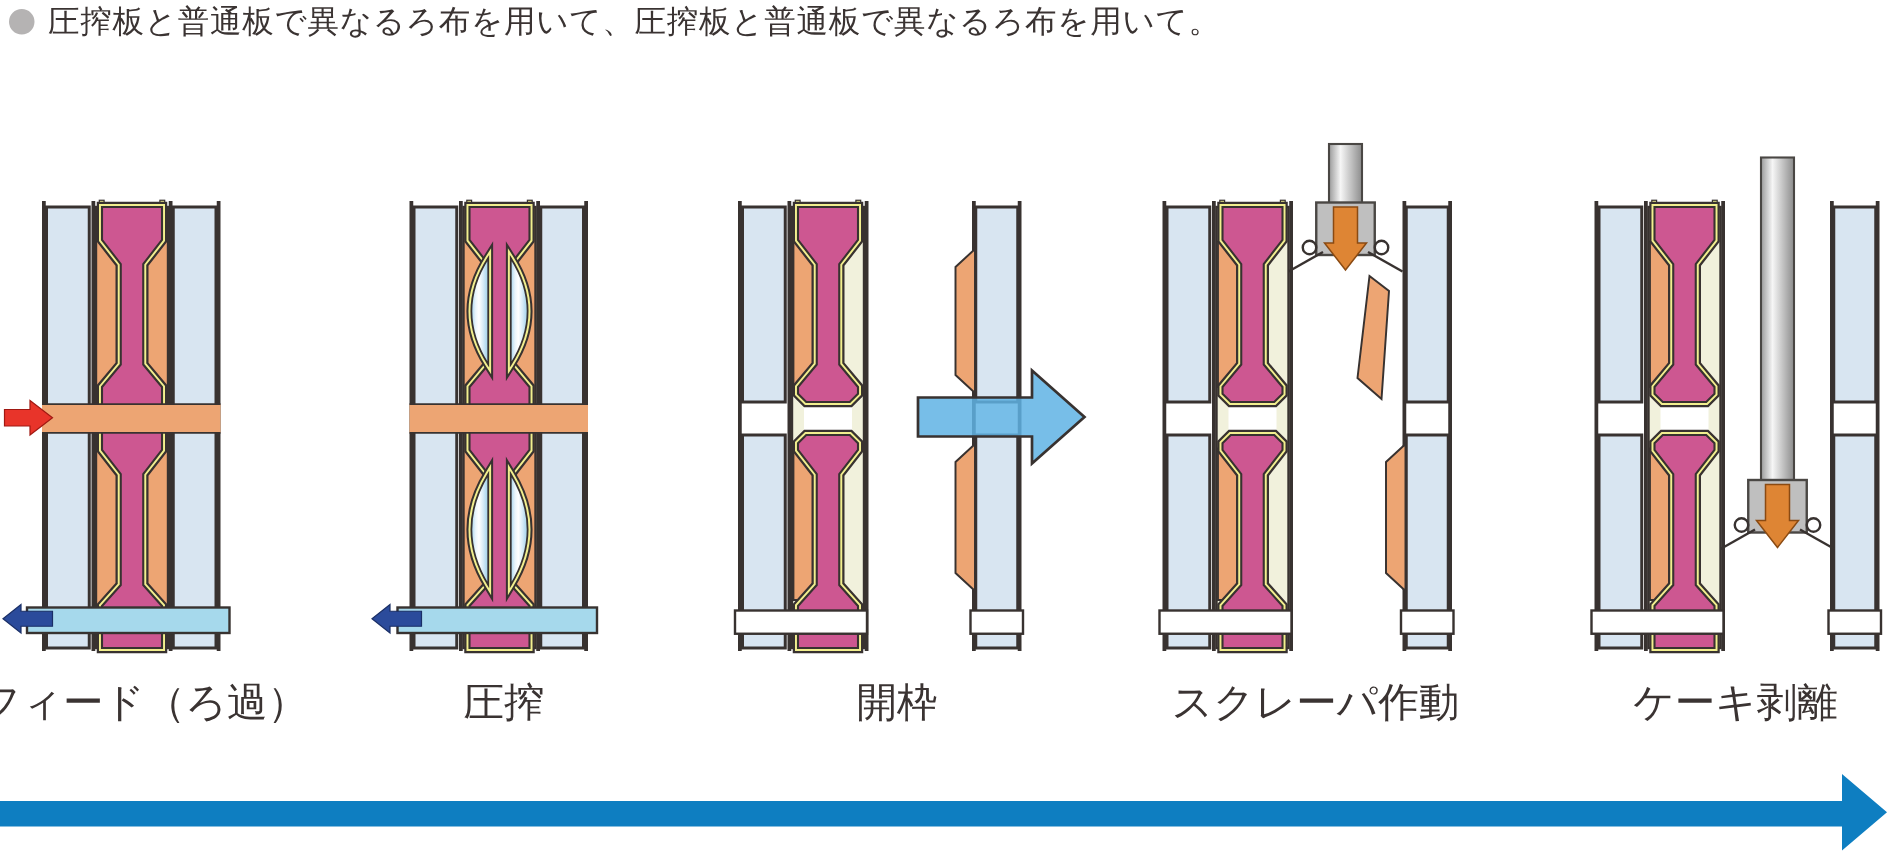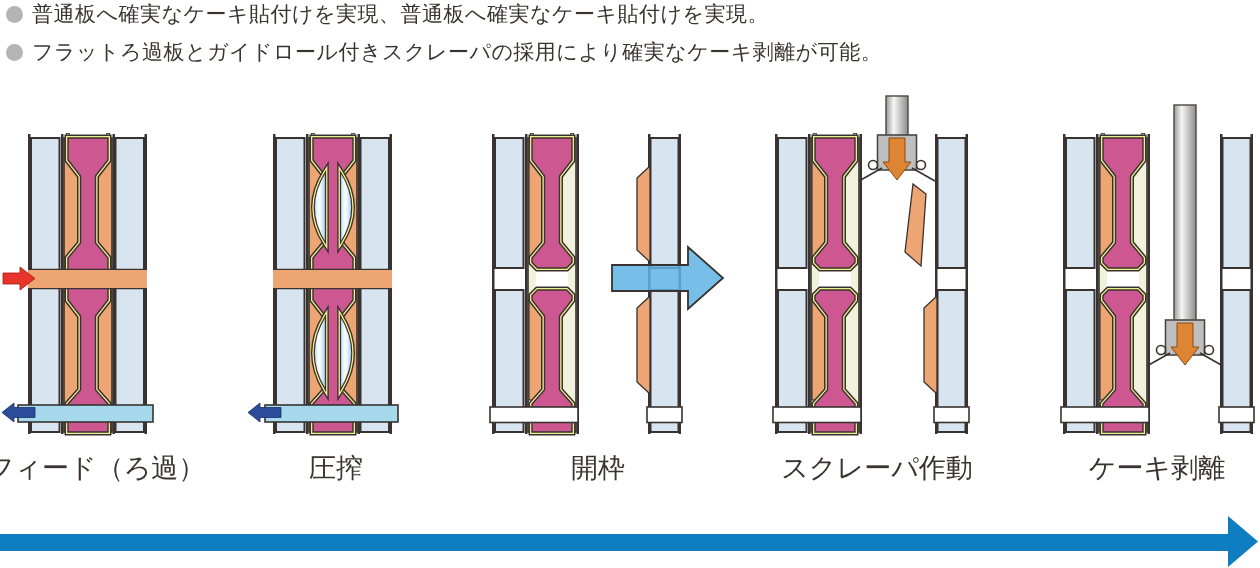--- a/index.html
+++ b/index.html
@@ -13,25 +13,21 @@
   .stage-label{font-size:27px;fill:#3a3332;text-anchor:middle;}
 </style>
 </head>
 <body>
 
 <div class="page">
 
   <div class="bullets">
     <div class="bullet-row">
       <span class="bullet-dot"></span>
-      <span class="bullet-text">普通板へ確実なケーキ貼付けを実現、普通板へ確実なケーキ貼付けを実現。</span>
-    </div>
-    <div class="bullet-row">
-      <span class="bullet-dot"></span>
-      <span class="bullet-text">フラットろ過板とガイドロール付きスクレーパの採用により確実なケーキ剥離が可能。</span>
+      <span class="bullet-text">圧搾板と普通板で異なるろ布を用いて、圧搾板と普通板で異なるろ布を用いて。</span>
     </div>
   </div>
 
   <svg width="1260" height="568" viewBox="0 0 1260 568">
     <defs>
       <linearGradient id="lensGrad" x1="0" y1="0" x2="1" y2="0">
         <stop offset="0" stop-color="#a8d5ee"></stop>
         <stop offset="0.25" stop-color="#e9f4fb"></stop>
         <stop offset="0.45" stop-color="#ffffff"></stop>
         <stop offset="0.7" stop-color="#d6ebf7"></stop>

